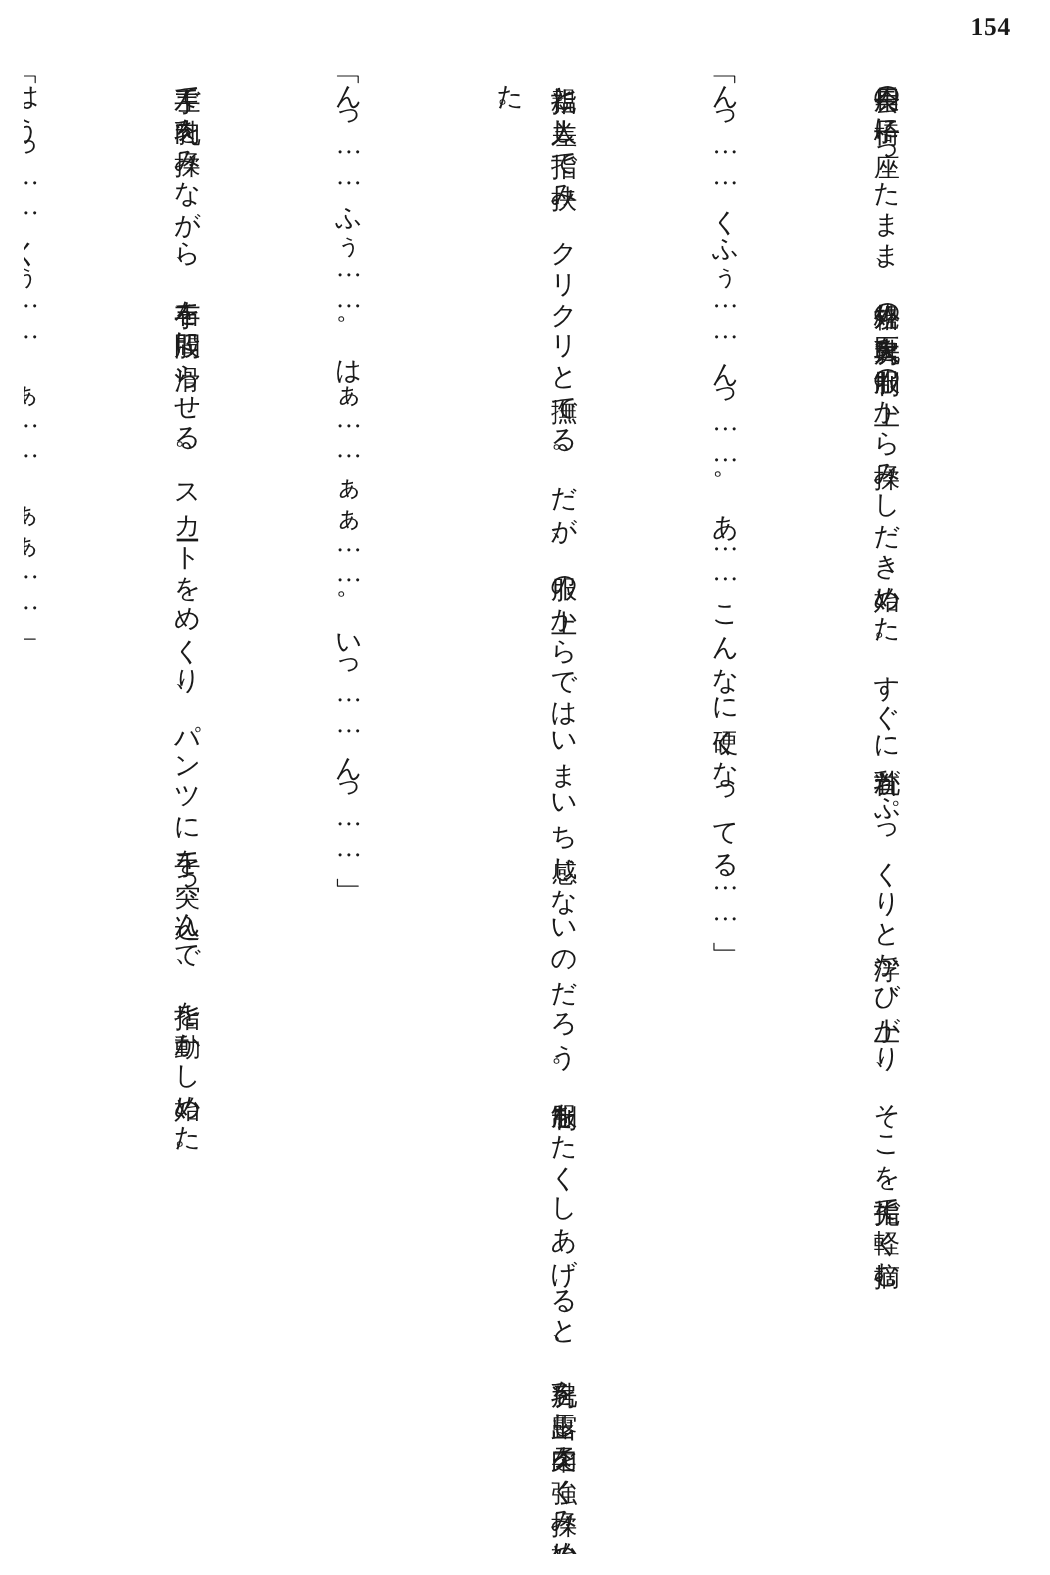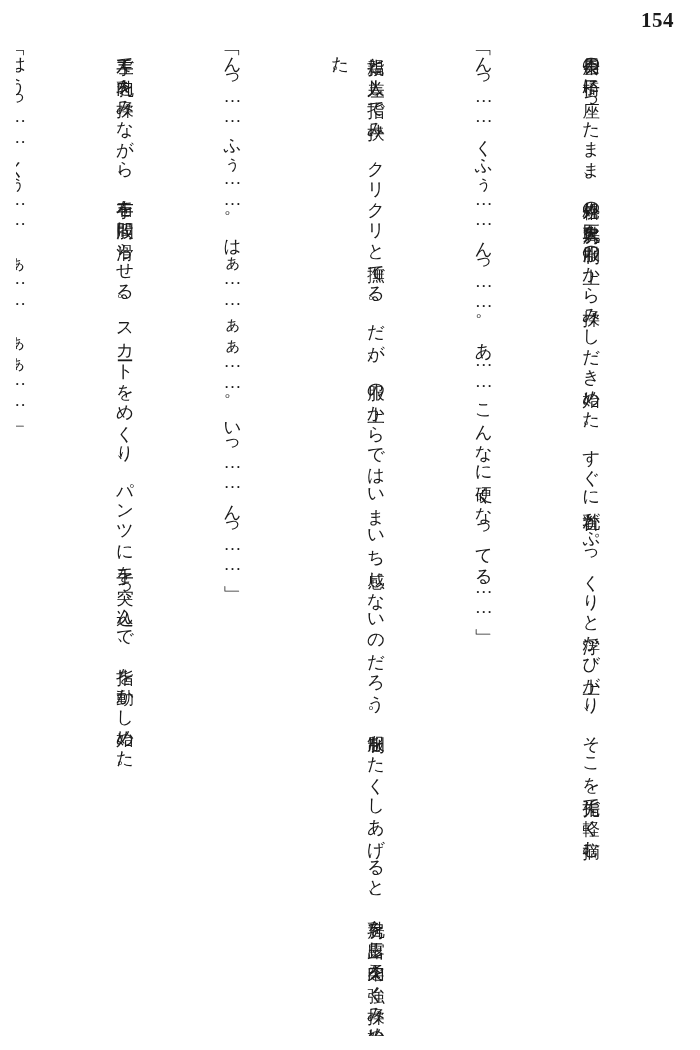--- a/index.html
+++ b/index.html
@@ -16,21 +16,21 @@
     width: 700px;
     height: 1050px;
     background: #ffffff;
     overflow: hidden;
     box-sizing: border-box;
   }
   #page-number {
     position: absolute;
     top: 8px;
     right: 26px;
-    font-size: 21px;
+    font-size: 17px;
     font-weight: bold;
     letter-spacing: 0.5px;
     font-family: "Liberation Serif", "DejaVu Serif", serif;
   }
   #text-body {
     position: absolute;
     top: 44px;
     right: 20px;
     bottom: 14px;
     left: 16px;

